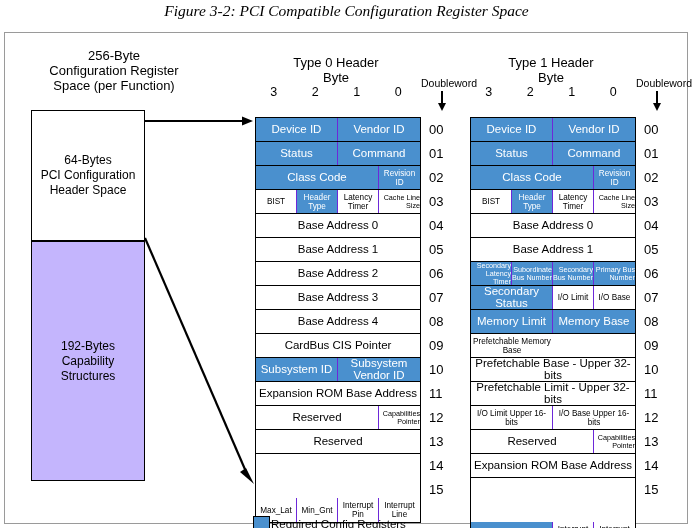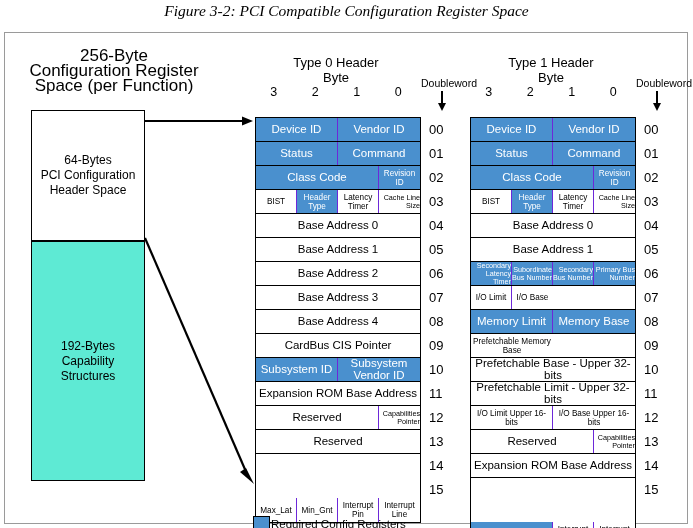--- a/index.html
+++ b/index.html
@@ -7,27 +7,27 @@
        font-family:"Liberation Sans",sans-serif;color:#000;overflow:hidden;}
 
   #figure-title{position:absolute;left:0;top:2px;width:693px;text-align:center;
        font-family:"Liberation Serif",serif;font-style:italic;font-size:15.5px;}
 
   #frame{position:absolute;left:4px;top:32px;width:684px;height:492px;
        border:1px solid #9a9a9a;box-sizing:border-box;background:#fff;}
 
   
   #left-caption{position:absolute;left:14px;top:48px;width:200px;text-align:center;
-       font-size:17px;line-height:15px;}
+       font-size:13px;line-height:15px;}
   #hdr-space-box{position:absolute;left:31px;top:110px;width:114px;height:131px;
        border:1px solid #000;box-sizing:border-box;background:#fff;
        display:flex;align-items:center;justify-content:center;text-align:center;
        font-size:12px;line-height:15px;}
   #cap-space-box{position:absolute;left:31px;top:241px;width:114px;height:240px;
-       border:1px solid #000;box-sizing:border-box;background:#5eead4;
+       border:1px solid #000;box-sizing:border-box;background:#c4b5fd;
        display:flex;align-items:center;justify-content:center;text-align:center;
        font-size:12px;line-height:15px;}
 
   #arrow-h{position:absolute;left:145px;top:115px;width:108px;height:12px;}
   #arrow-d{position:absolute;left:143px;top:236px;width:113px;height:248px;}
 
   
   .hdr-col{position:absolute;top:55px;width:170px;}
   .hdr-title{text-align:center;font-size:13px;}
   .byte-label{text-align:center;font-size:13px;width:166px;}
@@ -213,20 +213,21 @@
     <div class="row">
       <div class="cell" style="width: 100%;">Base Address 1</div>
     </div>
     <div class="row">
       <div class="cell blue xs" style="width: 25%;">Secondary Latency Timer</div>
       <div class="cell blue xs" style="width: 25%;">Subordinate Bus Number</div>
       <div class="cell blue xs" style="width: 25%;">Secondary Bus Number</div>
       <div class="cell blue xs" style="width: 25%;">Primary Bus Number</div>
     </div>
     <div class="row">
+      <div class="cell blue" style="width: 50%;">Secondary Status</div>
       <div class="cell sm" style="width: 25%;">I/O Limit</div>
       <div class="cell sm" style="width: 25%;">I/O Base</div>
     </div>
     <div class="row">
       <div class="cell blue" style="width: 50%;">Memory Limit</div>
       <div class="cell blue" style="width: 50%;">Memory Base</div>
     </div>
     <div class="row">
       <div class="cell sm" style="width: 50%;">Prefetchable Memory Base</div>
     </div>

